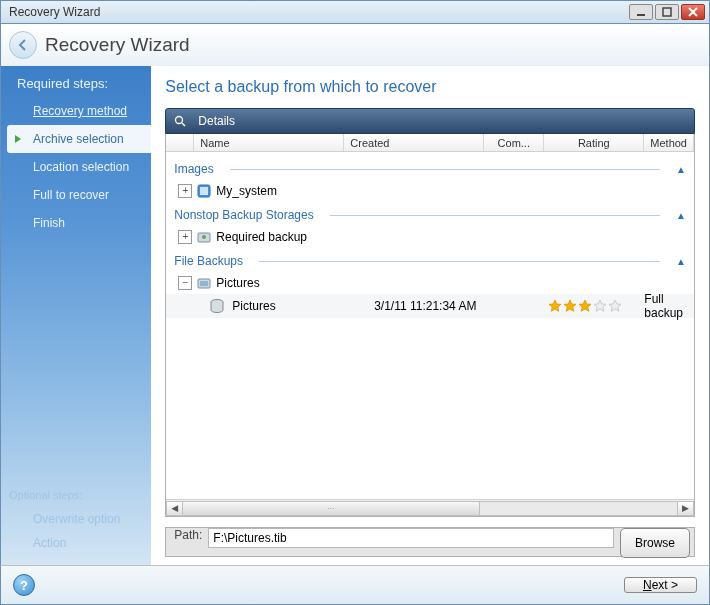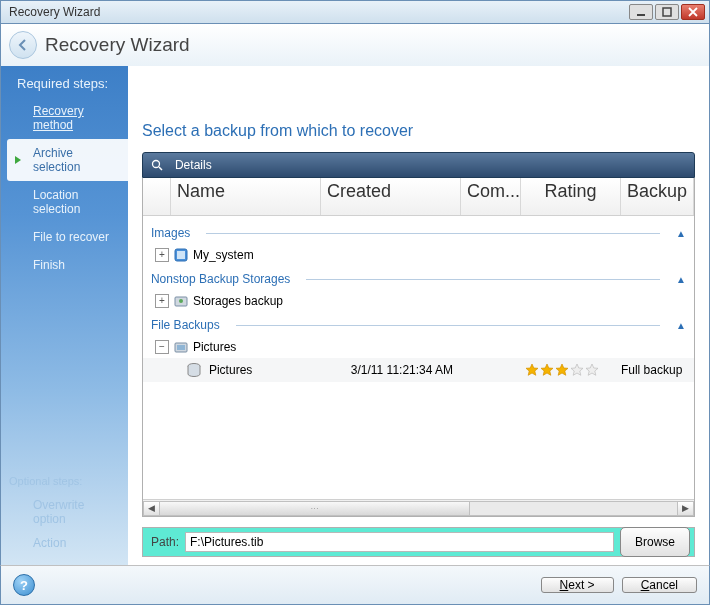--- a/index.html
+++ b/index.html
@@ -27,34 +27,34 @@
 .sidebar-heading { padding: 10px 16px 6px; font-size: 13px; color: #e8f2fb; }
 .step-item { padding: 7px 16px 7px 32px; font-size: 12px; color: #e8f2fb; position: relative; cursor: pointer; }
 .step-item.active { background: rgba(255,255,255,0.92); color: #3a6fa8; font-weight: 500; border-top-left-radius: 3px; border-bottom-left-radius: 3px; margin-left: 6px; padding-left: 26px; }
 .step-item.active::before { content: ""; position: absolute; left: 8px; top: 50%; transform: translateY(-50%); width: 0; height: 0; border-left: 6px solid #3fa83f; border-top: 4px solid transparent; border-bottom: 4px solid transparent; }
 .step-item.next { text-decoration: underline; }
 .optional-block { position: absolute; bottom: 10px; left: 0; right: 0; }
 .optional-heading { padding: 6px 8px; color: #a0c4e4; font-size: 11px; }
 .optional-item { padding: 5px 16px 5px 32px; color: #a0c4e4; font-size: 12px; }
 
 
-.content { flex: 1; background: #fff; padding: 12px 14px 8px; display: flex; flex-direction: column; margin-top: 44px; }
+.content { flex: 1; background: #fff; padding: 12px 14px 8px; display: flex; flex-direction: column; }
 .content-heading { color: #2c6fb5; font-size: 16px; font-weight: normal; margin-bottom: 12px; }
 
 .details-bar { height: 26px; background: linear-gradient(to bottom, #5b7a9e, #2d4a6e); border: 1px solid #1e3a56; color: #fff; display: flex; align-items: center; padding: 0 8px; font-size: 12px; gap: 12px; border-radius: 3px 3px 0 0; }
 .details-bar svg { width: 12px; height: 12px; }
 
 .tree-box { flex: 1; border: 1px solid #b0b0b0; border-top: none; display: flex; flex-direction: column; overflow: hidden; }
 
-.col-headers { display: flex; height: 38px; background: linear-gradient(to bottom, #fff, #f0f0f0); border-bottom: 1px solid #d0d0d0; font-size: 18px; color: #333; }
+.col-headers { display: flex; height: 18px; background: linear-gradient(to bottom, #fff, #f0f0f0); border-bottom: 1px solid #d0d0d0; font-size: 11px; color: #333; }
 .col-headers > div { padding: 3px 6px; border-right: 1px solid #d8d8d8; }
 .col-expand { width: 28px; }
 .col-name { width: 150px; }
 .col-created { width: 140px; }
-.col-com { width: 60px; }
+.col-com { width: 60px; text-align: center; }
 .col-rating { width: 100px; text-align: center; }
 .col-method { flex: 1; }
 
 .tree-body { flex: 1; overflow: auto; padding: 4px 0; font-size: 12px; }
 .group-label { color: #2c6fb5; padding: 6px 8px 4px; display: flex; align-items: center; gap: 16px; }
 .group-label .line { flex: 1; height: 1px; background: #b8cde2; }
 .group-label .chev { color: #2c6fb5; cursor: pointer; font-size: 10px; }
 
 .tree-row { display: flex; align-items: center; height: 22px; padding-left: 12px; }
 .tree-row .exp { width: 14px; height: 14px; border: 1px solid #999; background: #fff; font-size: 10px; line-height: 11px; text-align: center; margin-right: 4px; cursor: pointer; color: #555; }
@@ -70,21 +70,21 @@
 
 .star { width: 14px; height: 14px; }
 .star.on path { fill: #f5b301; stroke: #d49000; }
 .star.off path { fill: #eee; stroke: #bbb; }
 
 .hscroll { height: 17px; background: #f0f0f0; border-top: 1px solid #d0d0d0; display: flex; align-items: center; }
 .hscroll .arrow { width: 17px; height: 15px; border: 1px solid #c0c0c0; background: linear-gradient(to bottom, #fff, #e0e0e0); display: flex; align-items: center; justify-content: center; font-size: 9px; color: #555; }
 .hscroll .track { flex: 1; height: 15px; border: 1px solid #c0c0c0; border-left: none; border-right: none; background: #eaeaea; position: relative; }
 .hscroll .thumb { position: absolute; left: 0; top: 0; bottom: 0; width: 60%; background: linear-gradient(to bottom, #f8f8f8, #d8d8d8); border-right: 1px solid #c0c0c0; display:flex; align-items:center; justify-content:center; color:#999; font-size:8px;}
 
-.path-row { margin-top: 10px; border: 1px solid #b0b0b0; background: #5eead4; height: 30px; display: flex; align-items: center; padding: 0 4px; gap: 6px; }
+.path-row { margin-top: 10px; border: 1px solid #b0b0b0; background: #e5e5e5; height: 30px; display: flex; align-items: flex-start; padding: 0 4px; gap: 6px; }
 .path-lbl { color: #444; padding-left: 4px; }
 .path-input { flex: 1; height: 20px; border: 1px solid #b8b8b8; background: #fff; padding: 0 4px; font-size: 12px; }
 .browse-btn { height: 30px; padding: 0 14px; border: 1px solid #888; background: linear-gradient(to bottom, #fdfdfd, #e2e2e2); border-radius: 5px; font-size: 12px; cursor: pointer; }
 
 
 .footer { height: 40px; border: 1px solid #6a8fb5; border-top: 1px solid #c0c0c0; background: linear-gradient(to bottom, #f4f8fb, #e0ebf4); display: flex; align-items: center; padding: 0 12px; }
 .help-btn { width: 22px; height: 22px; border-radius: 50%; background: radial-gradient(circle at 35% 30%, #9ed2f6, #3d8fd1); border: 1px solid #2c6fa8; color: #fff; display: flex; align-items: center; justify-content: center; font-weight: bold; font-size: 13px; cursor: pointer; }
 .footer-spacer { flex: 1; }
 .footer-btn { height: 16px; padding: 0 18px; margin-left: 8px; border: 1px solid #888; background: linear-gradient(to bottom, #fdfdfd, #e2e2e2); border-radius: 3px; font-size: 12px; cursor: pointer; }
 .footer-btn .u { text-decoration: underline; }
@@ -122,21 +122,21 @@
   <div class="header-title">Recovery Wizard</div>
 </div>
 
 <div class="main">
 
   <div class="sidebar">
     <div class="sidebar-heading">Required steps:</div>
     <div class="step-item next"><span>Recovery method</span></div>
     <div class="step-item active"><span>Archive selection</span></div>
     <div class="step-item"><span>Location selection</span></div>
-    <div class="step-item"><span>File to recover</span></div>
+    <div class="step-item"><span>Full to recover</span></div>
     <div class="step-item"><span>Finish</span></div>
     <div class="optional-block">
       <div class="optional-heading">Optional steps:</div>
       <div class="optional-item"><span>Overwrite option</span></div>
       <div class="optional-item"><span>Action</span></div>
     </div>
   </div>
 
   <div class="content">
     <div class="content-heading">Select a backup from which to recover</div>
@@ -149,21 +149,21 @@
       <span>Details</span>
     </div>
 
     <div class="tree-box">
       <div class="col-headers">
         <div class="col-expand"></div>
         <div class="col-name">Name</div>
         <div class="col-created">Created</div>
         <div class="col-com">Com...</div>
         <div class="col-rating">Rating</div>
-        <div class="col-method">Backup</div>
+        <div class="col-method">Method</div>
       </div>
 
       <div class="tree-body">
 
         <div class="group-label">
           <span>Images</span>
             <span class="line"></span>
             <span class="chev">▲</span>
         </div>
         <div class="tree-row">
@@ -183,21 +183,21 @@
             <span class="chev">▲</span>
         </div>
         <div class="tree-row">
           <span class="exp">+</span>
           <span class="icon">
               <svg width="14" height="14">
                 <rect x="1" y="3" width="12" height="9" rx="1" fill="#d0d8e0" stroke="#7a8fa5"></rect>
                 <circle cx="7" cy="7" r="2" fill="#5aa85a"></circle>
               </svg>
             </span>
-          <span>Storages backup</span>
+          <span>Required backup</span>
         </div>
 
         <div class="group-label">
           <span>File Backups</span>
             <span class="line"></span>
             <span class="chev">▲</span>
         </div>
         <div class="tree-row">
           <span class="exp">−</span>
           <span class="icon">
@@ -253,14 +253,13 @@
       <input class="path-input" type="text" value="F:\Pictures.tib" style="">
       <button class="browse-btn">Browse</button>
     </div>
   </div>
 </div>
 
 <div class="footer">
   <div class="help-btn">?</div>
   <div class="footer-spacer"></div>
   <button class="footer-btn"><span class="u">N</span><span>ext &gt;</span></button>
-  <button class="footer-btn"><span class="u">C</span><span>ancel</span></button>
 </div>
 
 </body></html>

